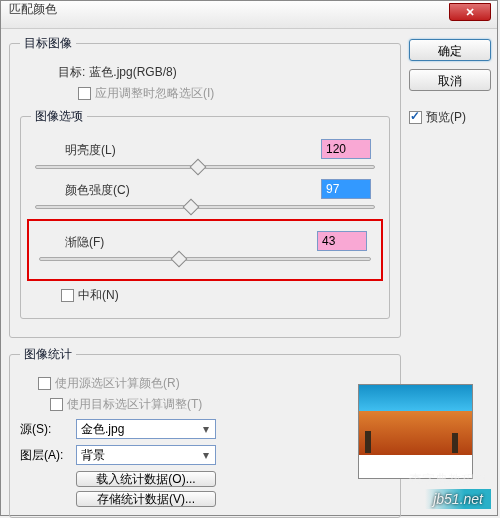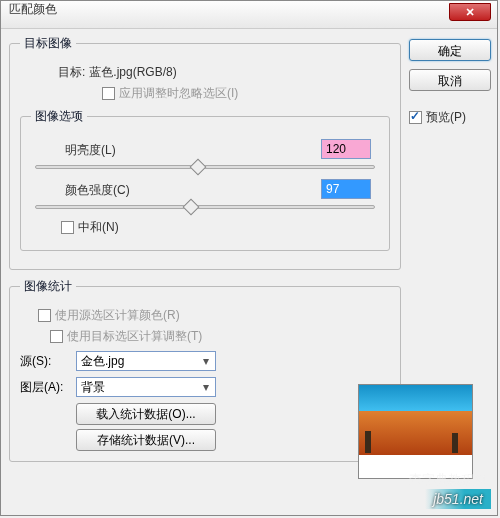--- a/index.html
+++ b/index.html
@@ -25,21 +25,21 @@
 .slider-thumb{position:absolute;top:-5px;width:12px;height:12px;background:#eee;border:1px solid #888;transform:translateX(-50%) rotate(45deg)}
 .num-input{width:50px;height:20px;border:1px solid #7a9ac9;padding:1px 4px;text-align:left;background:#f9a8d4}
 .num-input.sel{background:#3399ff;color:#fff}
 .highlight-box{border:2px solid #e00000;padding:4px 6px 8px;margin:4px -4px 6px}
 .btn{width:82px;height:22px;background:linear-gradient(#fdfdfd,#e4e4e4);border:1px solid #8a8a8a;border-radius:3px;display:flex;align-items:flex-end;justify-content:center;margin-bottom:8px;cursor:default}
 .btn.default{border:1px solid #3c7fb1;box-shadow:0 0 2px #6bb0e0}
 .sel-row{display:flex;align-items:center;margin:6px 0}
 .sel-label{width:56px}
 .combo{flex:1;max-width:140px;height:20px;border:1px solid #7a9ac9;background:#fff;display:flex;align-items:center;justify-content:space-between;padding:0 2px 0 4px}
 .combo .arrow{width:14px;text-align:center;color:#555}
-.wide-btn{width:140px;height:22px;background:linear-gradient(#fdfdfd,#e4e4e4);border:1px solid #8a8a8a;border-radius:3px;display:flex;align-items:center;justify-content:center;margin:4px 0 0 56px}
+.wide-btn{width:140px;height:16px;background:linear-gradient(#fdfdfd,#e4e4e4);border:1px solid #8a8a8a;border-radius:3px;display:flex;align-items:center;justify-content:center;margin:4px 0 0 56px}
 .thumb-img{position:absolute;right:24px;bottom:36px;width:115px;height:95px;border:1px solid #888;background:#fff}
 .thumb-sky{height:26px;background:linear-gradient(#1590c8,#40bff0)}
 .thumb-trees{height:44px;background:linear-gradient(#e08030,#b04010);position:relative}
 .thumb-trees::before{content:"";position:absolute;left:6px;bottom:2px;width:6px;height:22px;background:#3a2a1a}
 .thumb-trees::after{content:"";position:absolute;right:14px;bottom:2px;width:6px;height:20px;background:#3a2a1a}
 .watermark{position:absolute;right:6px;bottom:6px;color:rgba(255,255,255,.9);font-size:14px;font-style:italic;text-shadow:0 0 3px #000;background:linear-gradient(90deg,transparent,#29b0c8 60%);padding:2px 8px}
 .watermark2{position:absolute;right:10px;bottom:26px;color:rgba(240,240,240,.6);font-size:13px}
 </style>
 </head>
 <body>
@@ -51,21 +51,21 @@
   </div>
   <div class="content">
     <div class="left-col">
 
       <fieldset>
         <legend>目标图像</legend>
         <div class="row" style="margin-left:38px">
           <span class="label">目标:</span>
           <span class="label" style="margin-left:4px">蓝色.jpg(RGB/8)</span>
         </div>
-        <div class="row" style="margin-left:82px">
+        <div class="row" style="margin-left:58px">
           <span class="chk"></span>
           <span class="gray">应用调整时忽略选区(I)</span>
         </div>
 
         <fieldset style="margin-top:6px">
           <legend>图像选项</legend>
 
           <div class="slider-row">
             <div class="slider-head">
               <span class="label" style="margin-left:34px">明亮度(L)</span>
@@ -79,20 +79,31 @@
           <div class="slider-row">
             <div class="slider-head">
               <span class="label" style="margin-left:34px">颜色强度(C)</span>
               <input class="num-input sel" value="97" style="">
             </div>
             <div class="slider-track">
               <div class="slider-thumb" style="left:46%"></div>
             </div>
           </div>
 
+          <div class="highlight-box">
+            <div class="slider-row">
+              <div class="slider-head">
+                <span class="label" style="margin-left:30px">渐隐(F)</span>
+                <input class="num-input" value="43" style="">
+              </div>
+              <div class="slider-track">
+                <div class="slider-thumb" style="left:42%"></div>
+              </div>
+            </div>
+          </div>
 
           <div class="row" style="margin-left:30px">
             <span class="chk"></span>
             <span class="label">中和(N)</span>
           </div>
         </fieldset>
       </fieldset>
 
       <fieldset>
         <legend>图像统计</legend>

